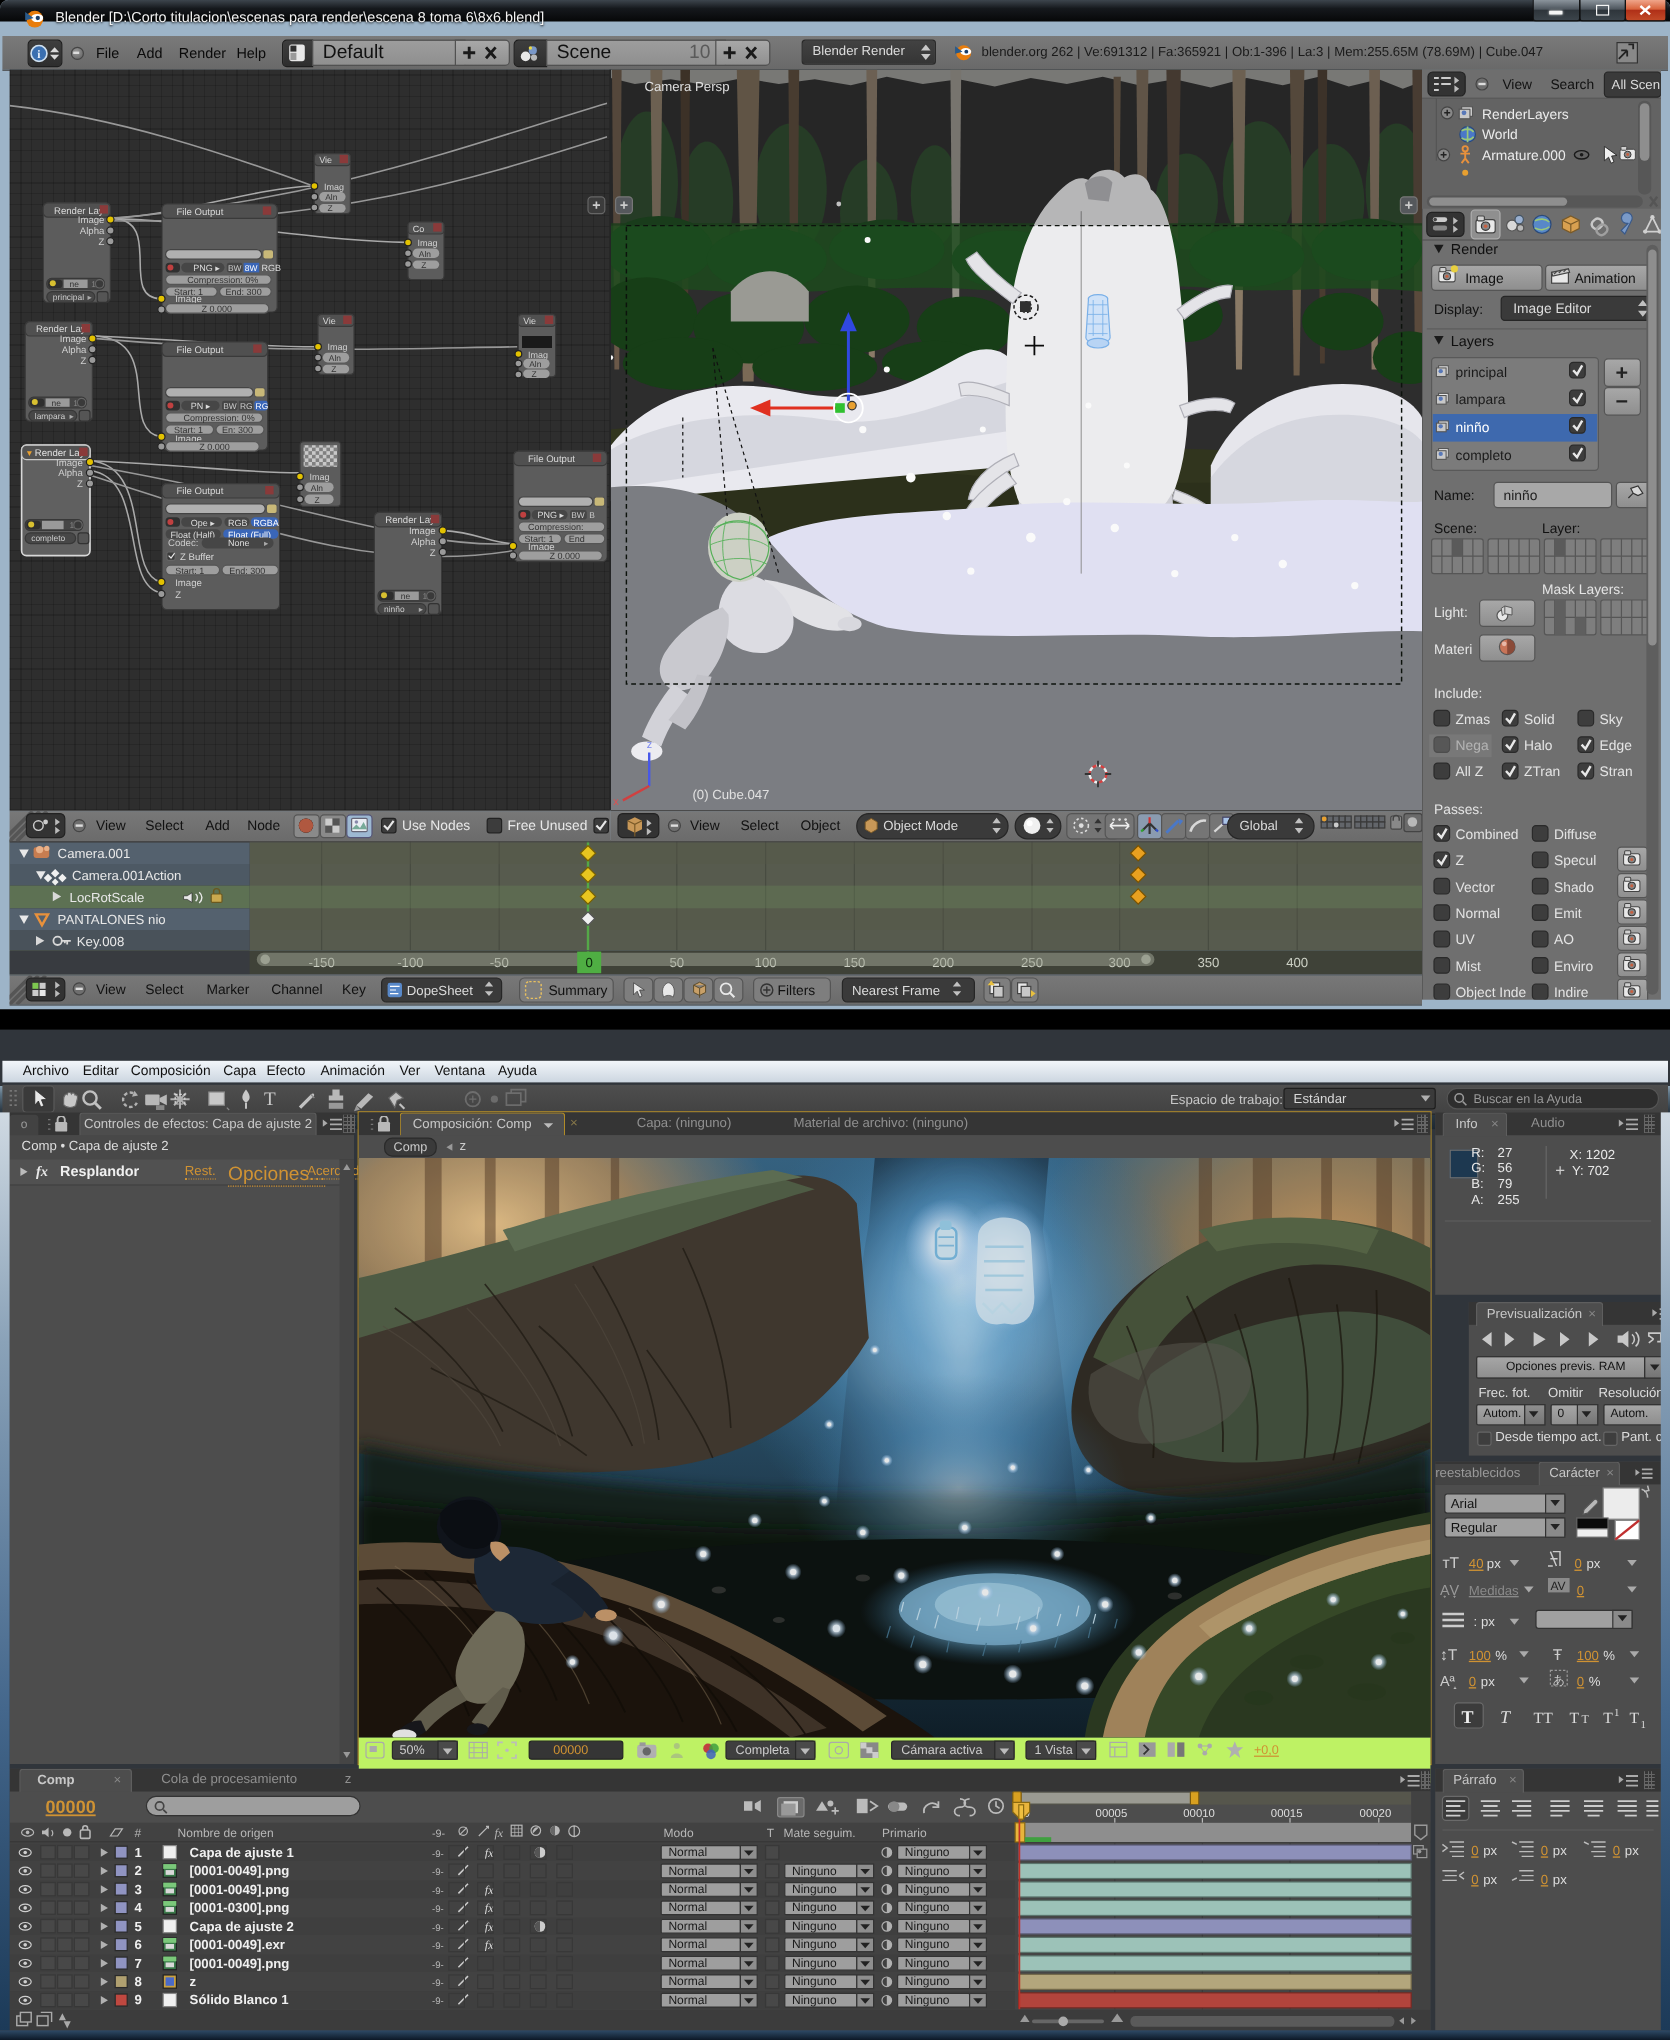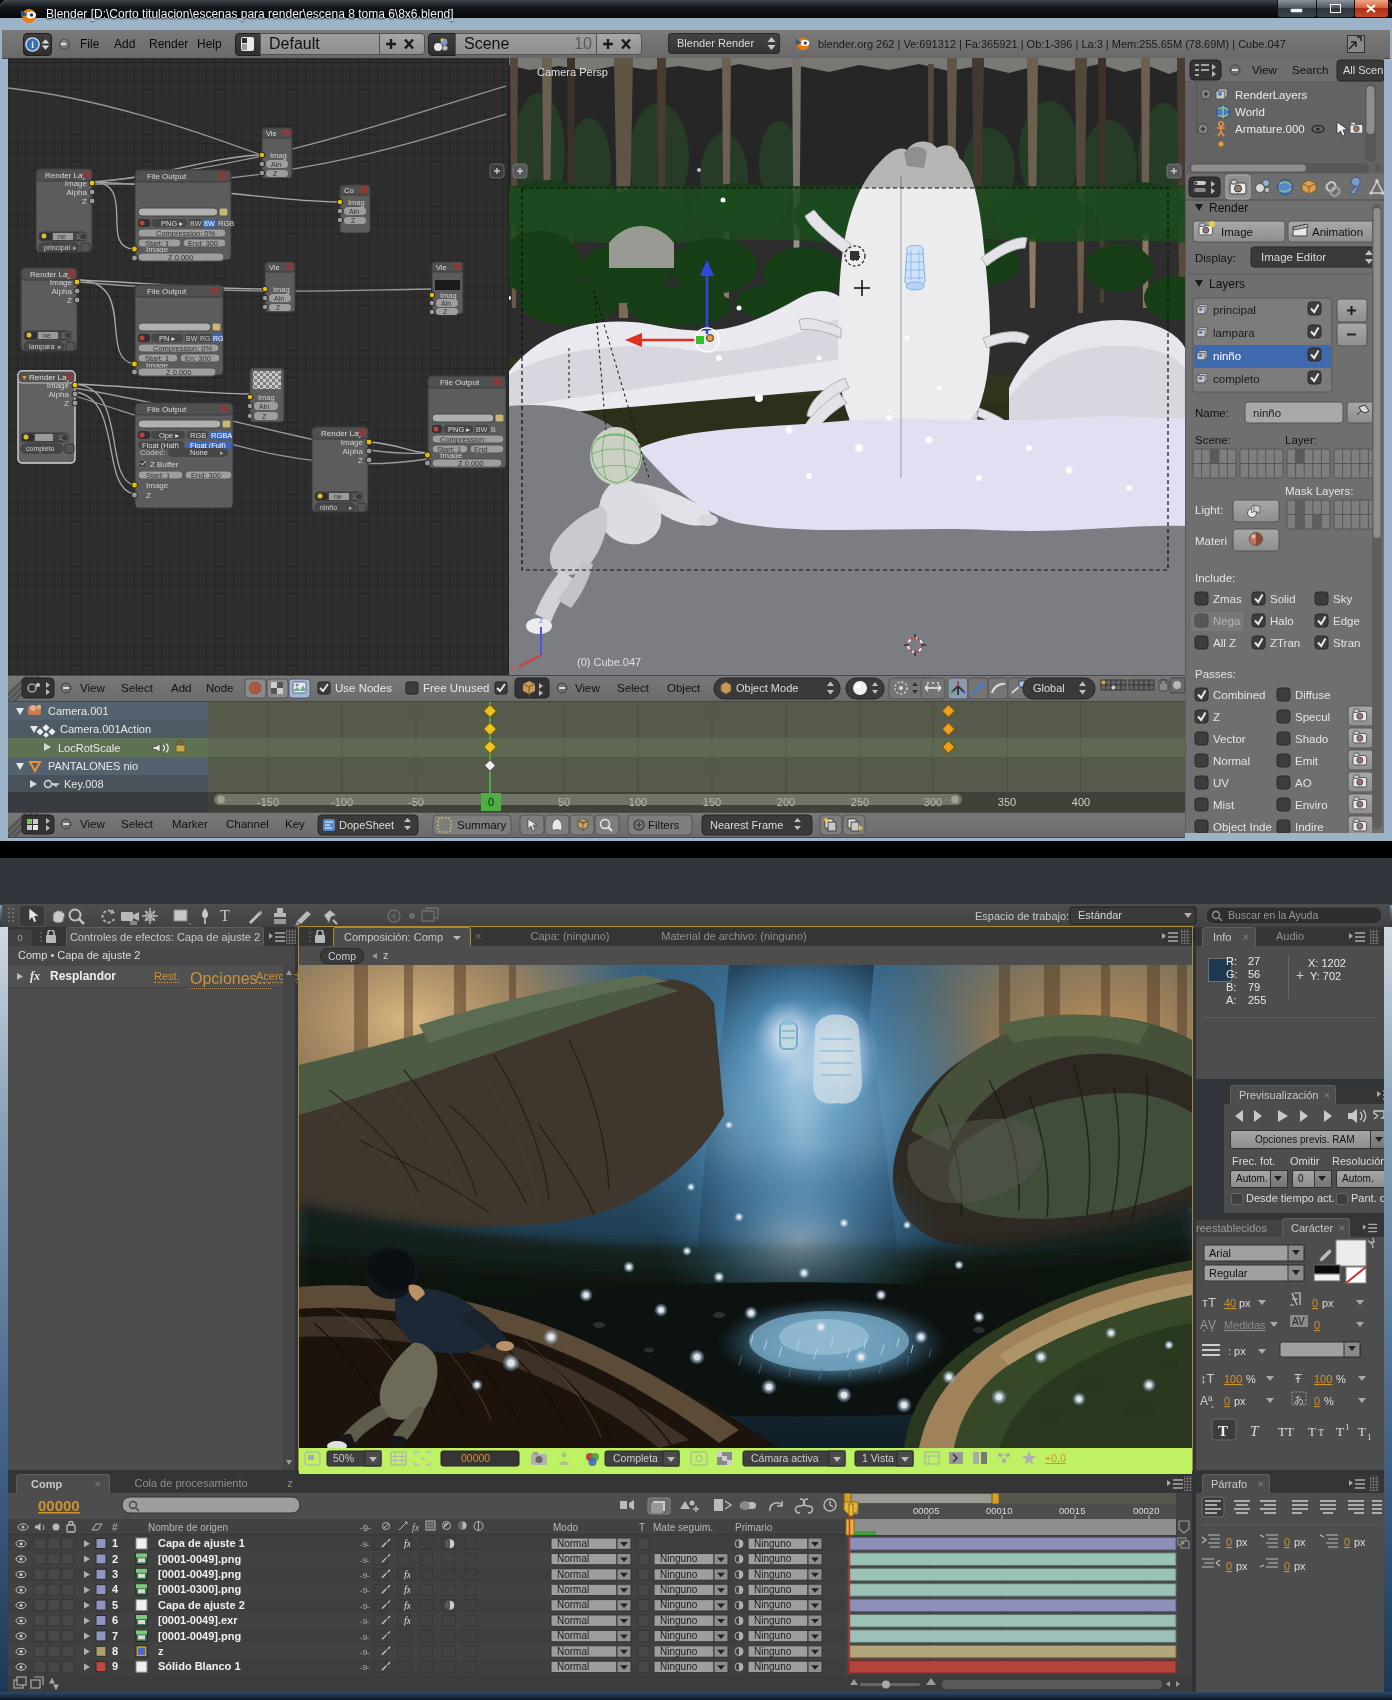--- a/index.html
+++ b/index.html
@@ -1296,20 +1296,31 @@
     <div class="abs" style="left:1295px;top:3px;width:30px;height:17px;background:linear-gradient(#9aa4ac,#5a646c 45%,#39424a 50%,#49525a);border:1px solid #20262c;border-radius:2px 0 0 2px;">
         <div class="abs" style="left:10px;top:9px;width:10px;height:3px;background:#f0f0f0;"></div>
       </div>
     <div class="abs" style="left:1326px;top:3px;width:29px;height:17px;background:linear-gradient(#9aa4ac,#5a646c 45%,#39424a 50%,#49525a);border:1px solid #20262c;">
         <div class="abs" style="left:9px;top:4px;width:9px;height:7px;border:1.5px solid #f0f0f0;"></div>
       </div>
     <div class="abs" style="left:1356px;top:3px;width:29px;height:17px;background:linear-gradient(#f0a08a,#d55a38 45%,#a82810 50%,#c04226);border:1px solid #30100a;border-radius:0 2px 2px 0;"><svg width="29" height="17">
           <path d="M10 5 l8 7 M18 5 l-8 7" stroke="#fff" stroke-width="2"></path>
         </svg></div>
   </div>
+  <div id="aemenu">
+    <span class="tx" style="left:17px;top:3px;">Archivo</span>
+    <span class="tx" style="left:67px;top:3px;">Editar</span>
+    <span class="tx" style="left:107px;top:3px;">Composición</span>
+    <span class="tx" style="left:184px;top:3px;">Capa</span>
+    <span class="tx" style="left:220px;top:3px;">Efecto</span>
+    <span class="tx" style="left:265px;top:3px;">Animación</span>
+    <span class="tx" style="left:331px;top:3px;">Ver</span>
+    <span class="tx" style="left:360px;top:3px;">Ventana</span>
+    <span class="tx" style="left:413px;top:3px;">Ayuda</span>
+  </div>
   <div id="aetool">
     <svg class="abs" style="left:0;top:0;" width="1388" height="24" viewBox="0 0 1388 24" font-family="Liberation Sans, sans-serif">
       <path d="M6,5 h2 M6,9 h2 M6,13 h2 M6,17 h2 M10,5 h2 M10,9 h2 M10,13 h2 M10,17 h2" stroke="#777" stroke-width="1.5"></path>
       <rect x="17" y="1" width="26" height="22" rx="3" fill="#3a3a3a" stroke="#5a5a5a"></rect>
       <path d="M27,4 v13 l3,-3.5 2,5 2.5,-1 -2,-5 4.5,-0.5 z" fill="#e8e8e8" stroke="#222" stroke-width=".6"></path>
       <g transform="translate(48,3)">
           <path d="M3,9 c0,-3 2,-5 3,-4 c0,-2 3,-2 3.5,-0.5 c1,-1.5 3,-0.5 3,1 c1.5,-.5 2.5,1 2,3 l-1.5,6 c-3,2 -8,2 -10,-1 z" fill="#c8c8c8" stroke="#666"></path>
         </g>
       <g transform="translate(66,4)">
           <circle cx="7" cy="7" r="5.5" fill="none" stroke="#c0c0c0" stroke-width="2"></circle>

